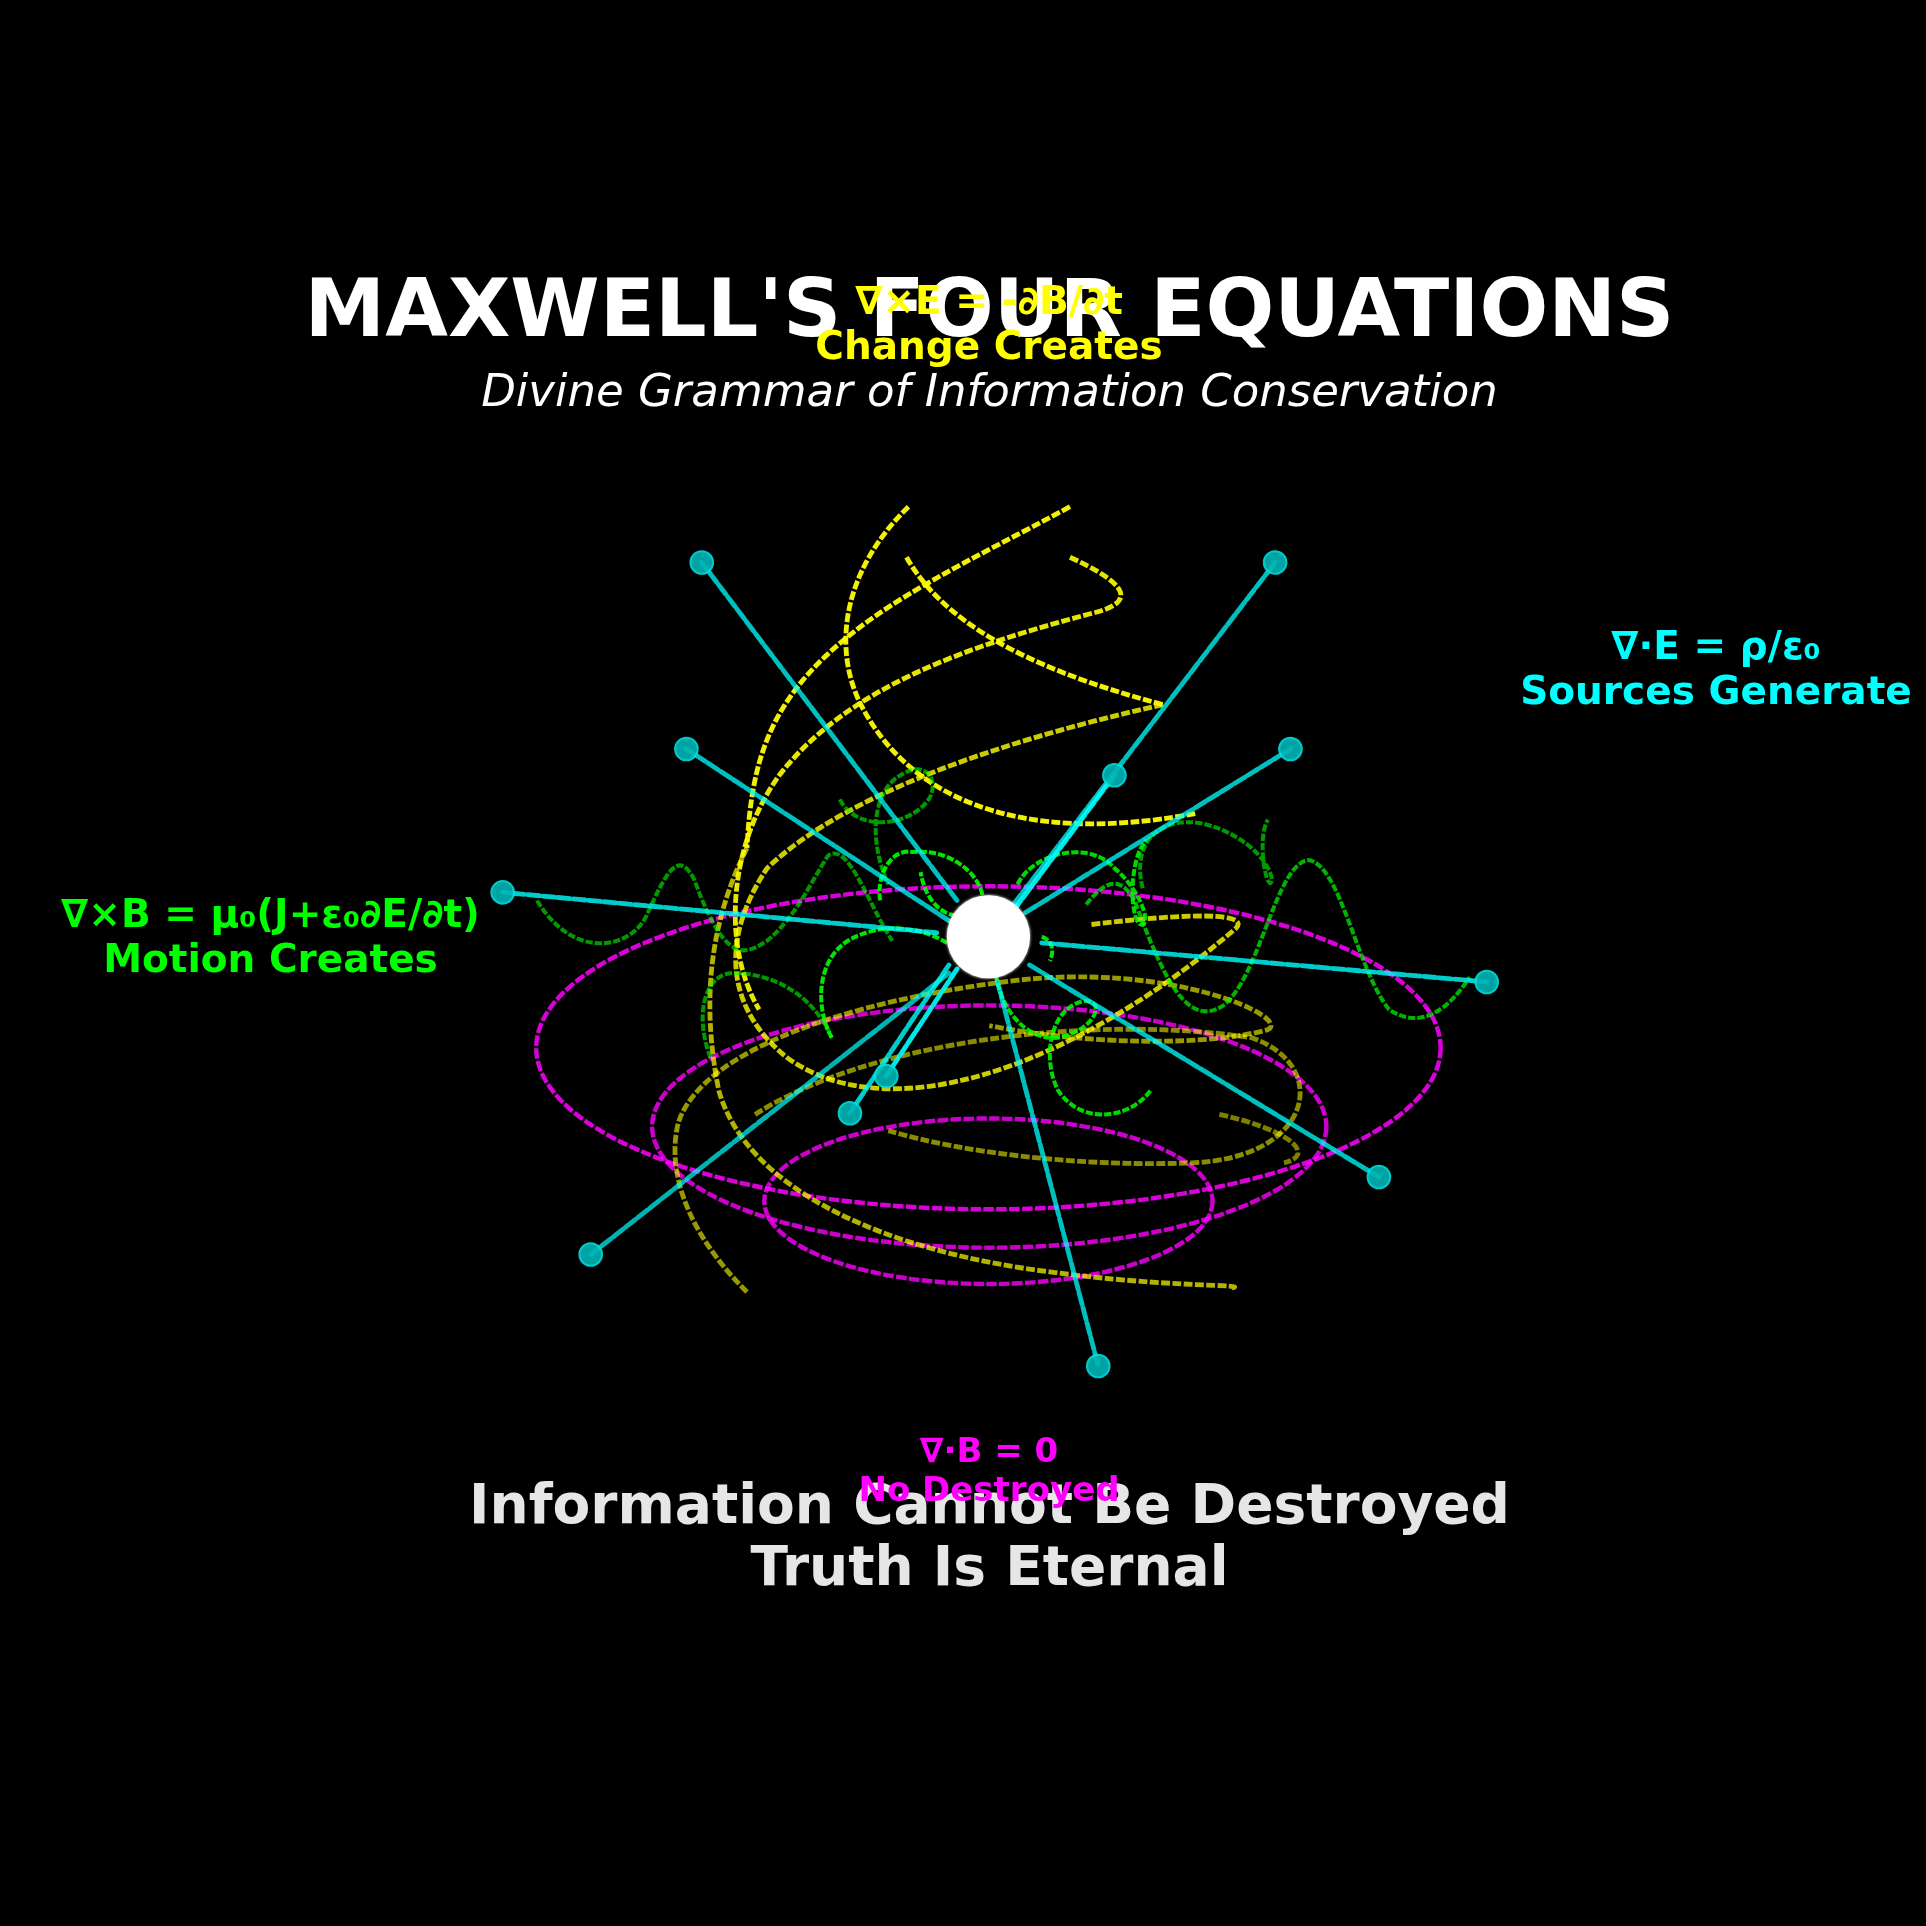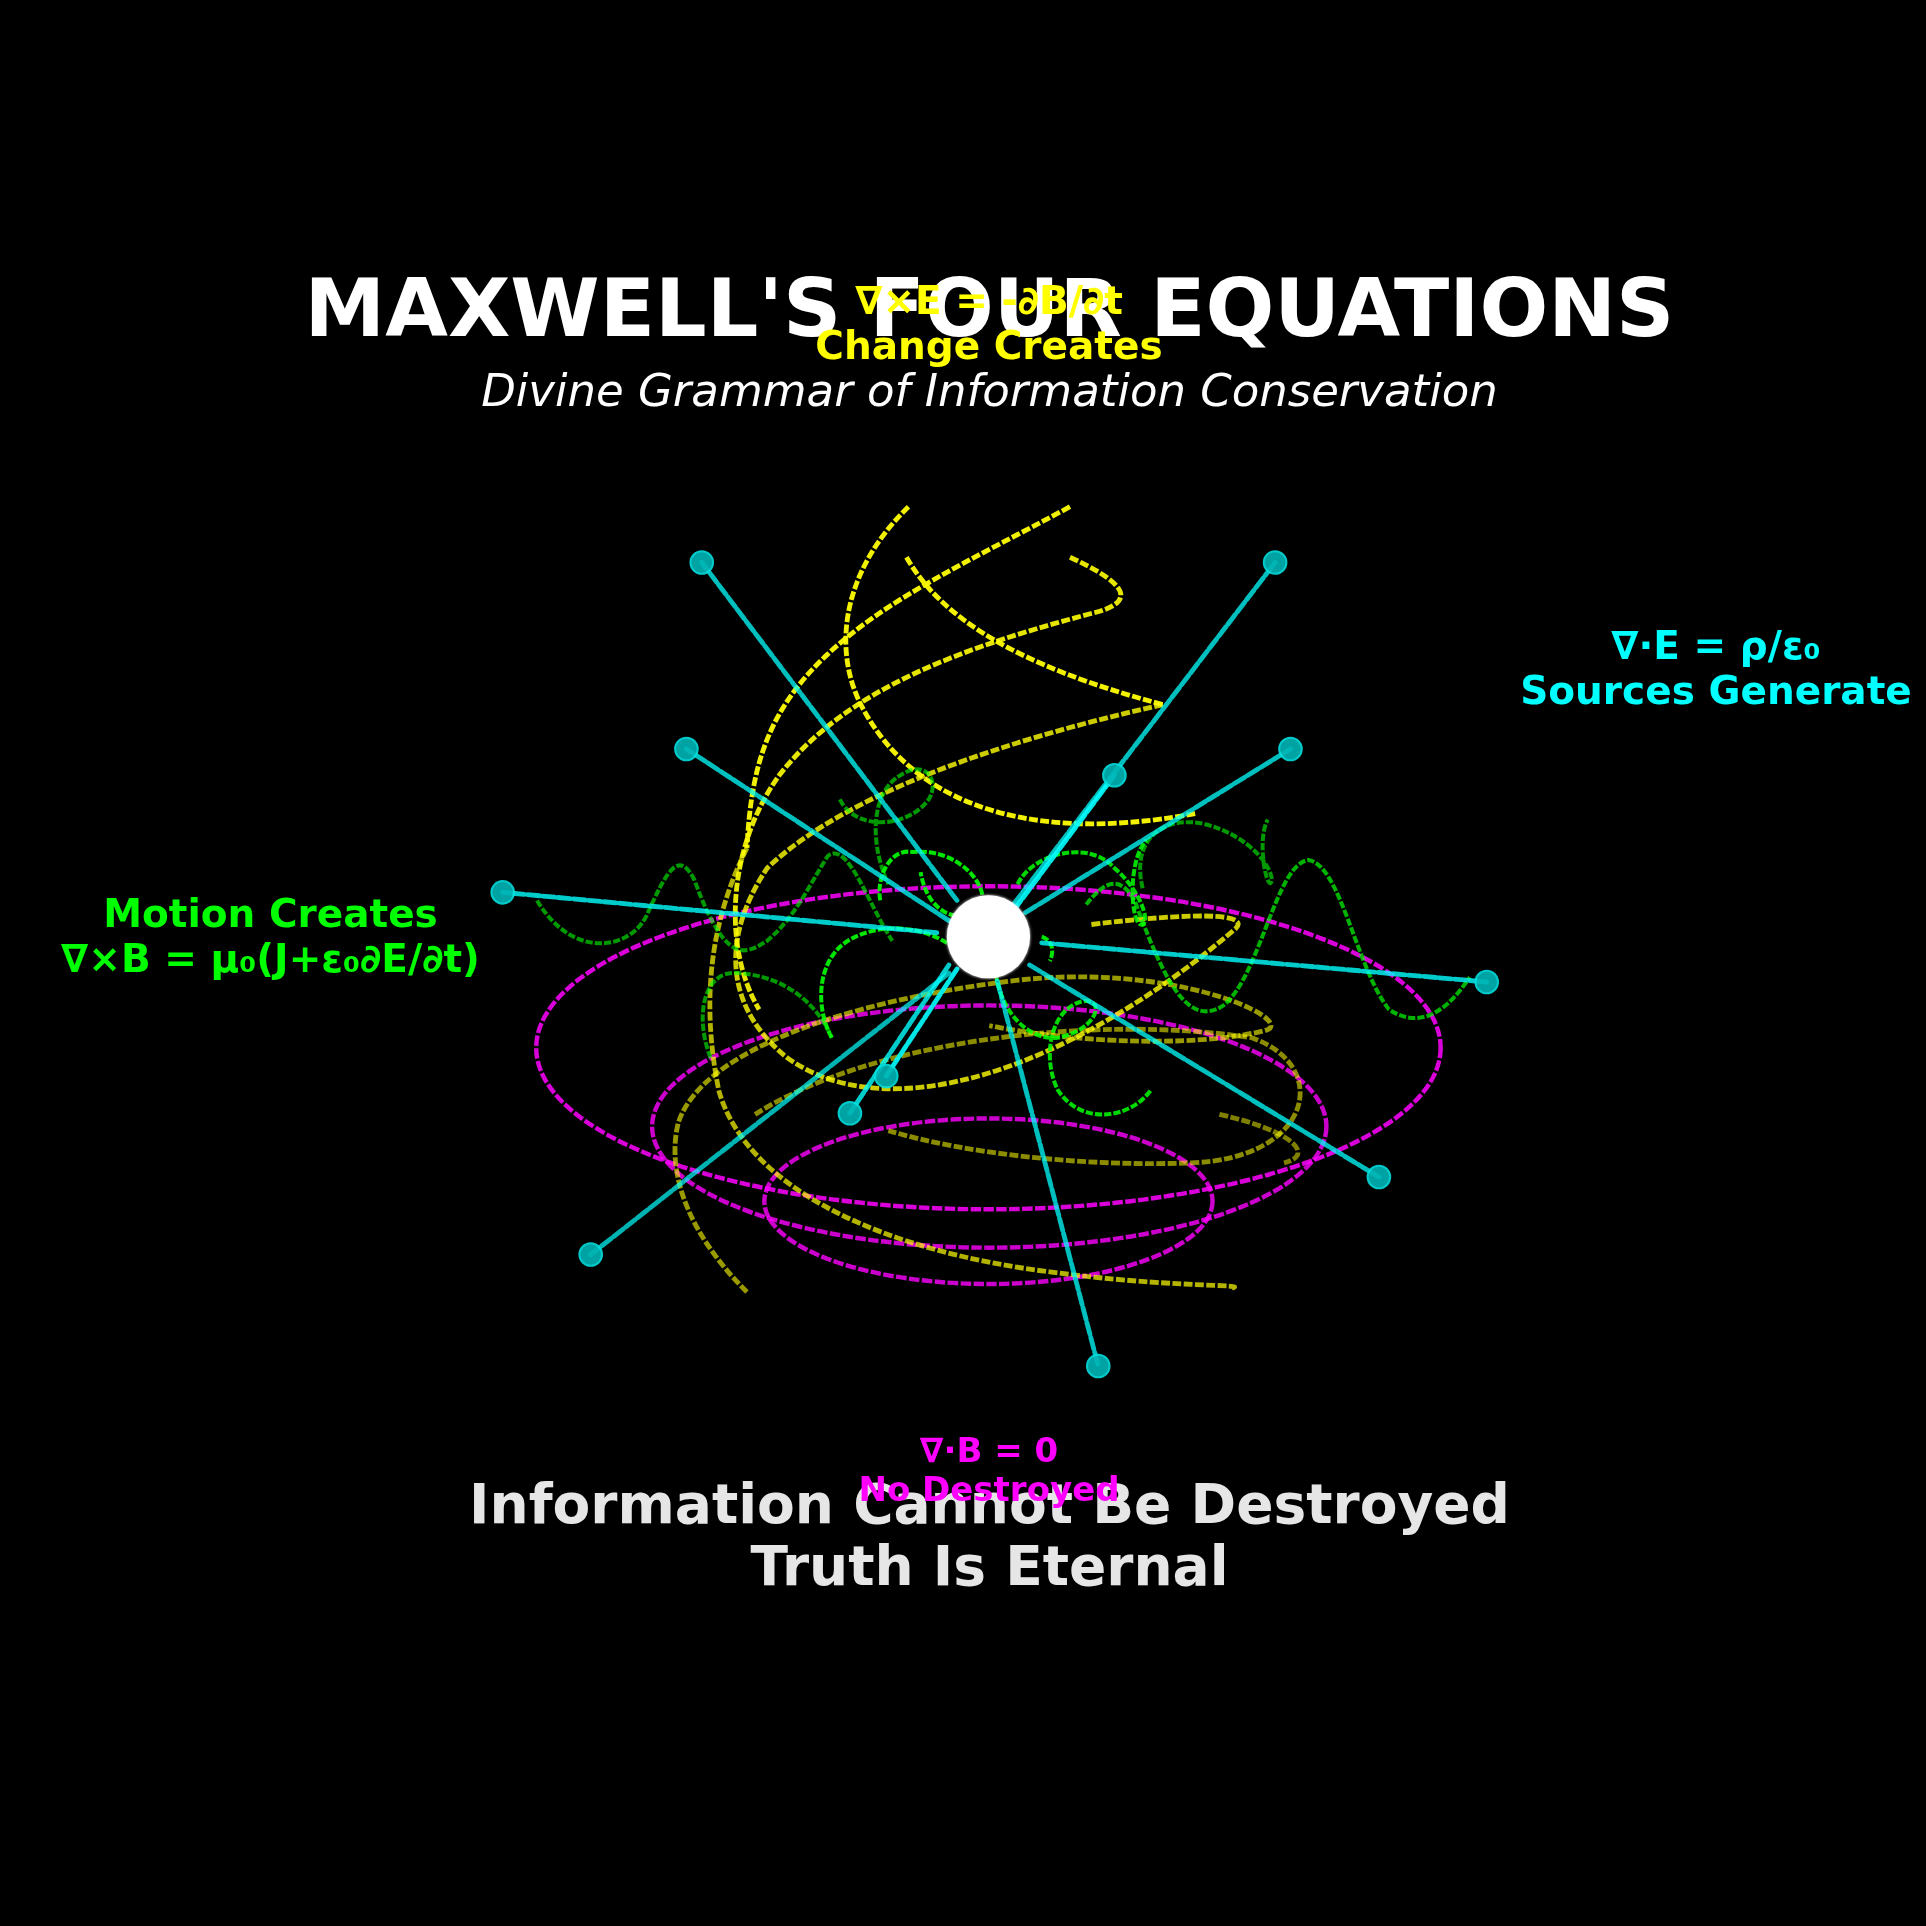--- a/index.html
+++ b/index.html
@@ -100,22 +100,22 @@
   <div>∇×E = -∂B/∂t</div>
   <div>Change Creates</div>
 </div>
 
 <div class="label eq-right">
   <div>∇·E = ρ/ε₀</div>
   <div>Sources Generate</div>
 </div>
 
 <div class="label eq-left">
+  <div>∇×B = μ₀(J+ε₀∂E/∂t)</div>
   <div>Motion Creates</div>
-  <div>∇×B = μ₀(J+ε₀∂E/∂t)</div>
 </div>
 
 <div class="label footer">
   <span>Information Cannot Be Destroyed</span>
   <span>Truth Is Eternal</span>
 </div>
 
 <div class="label eq-bottom">
   <div>∇·B = 0</div>
   <div>No Destroyed</div>

